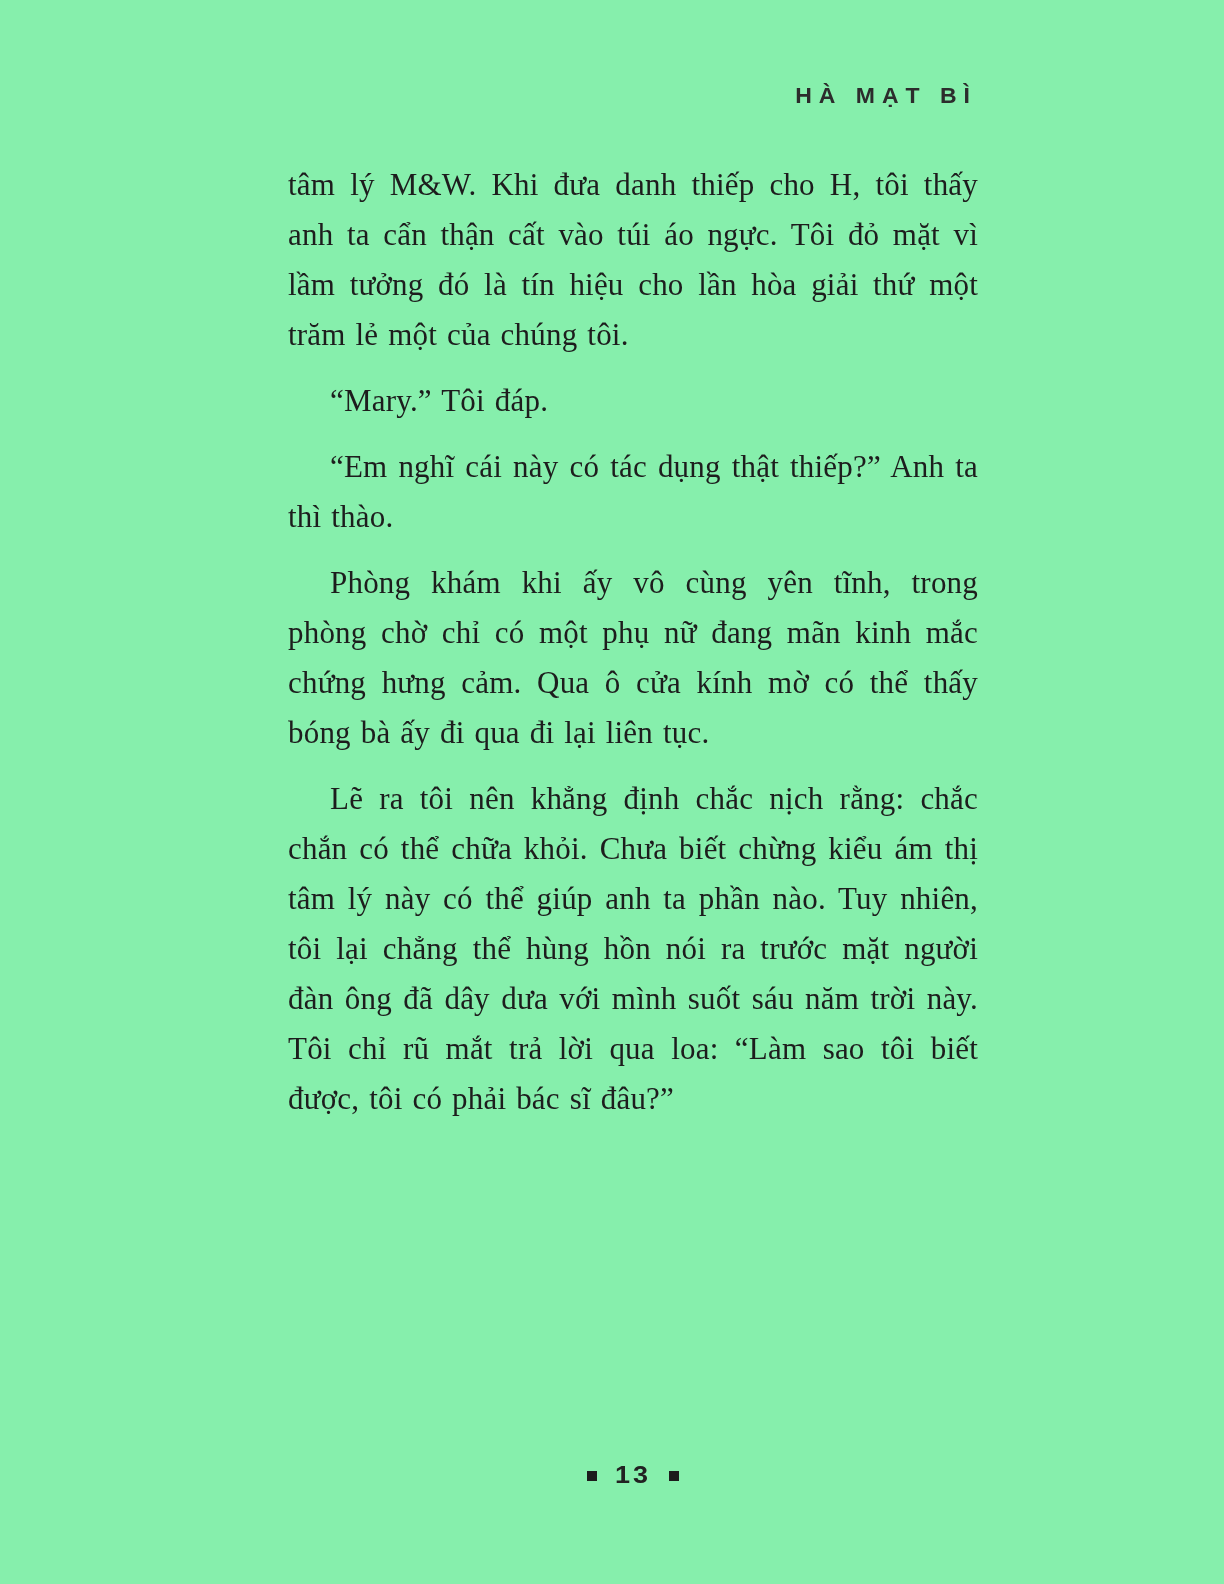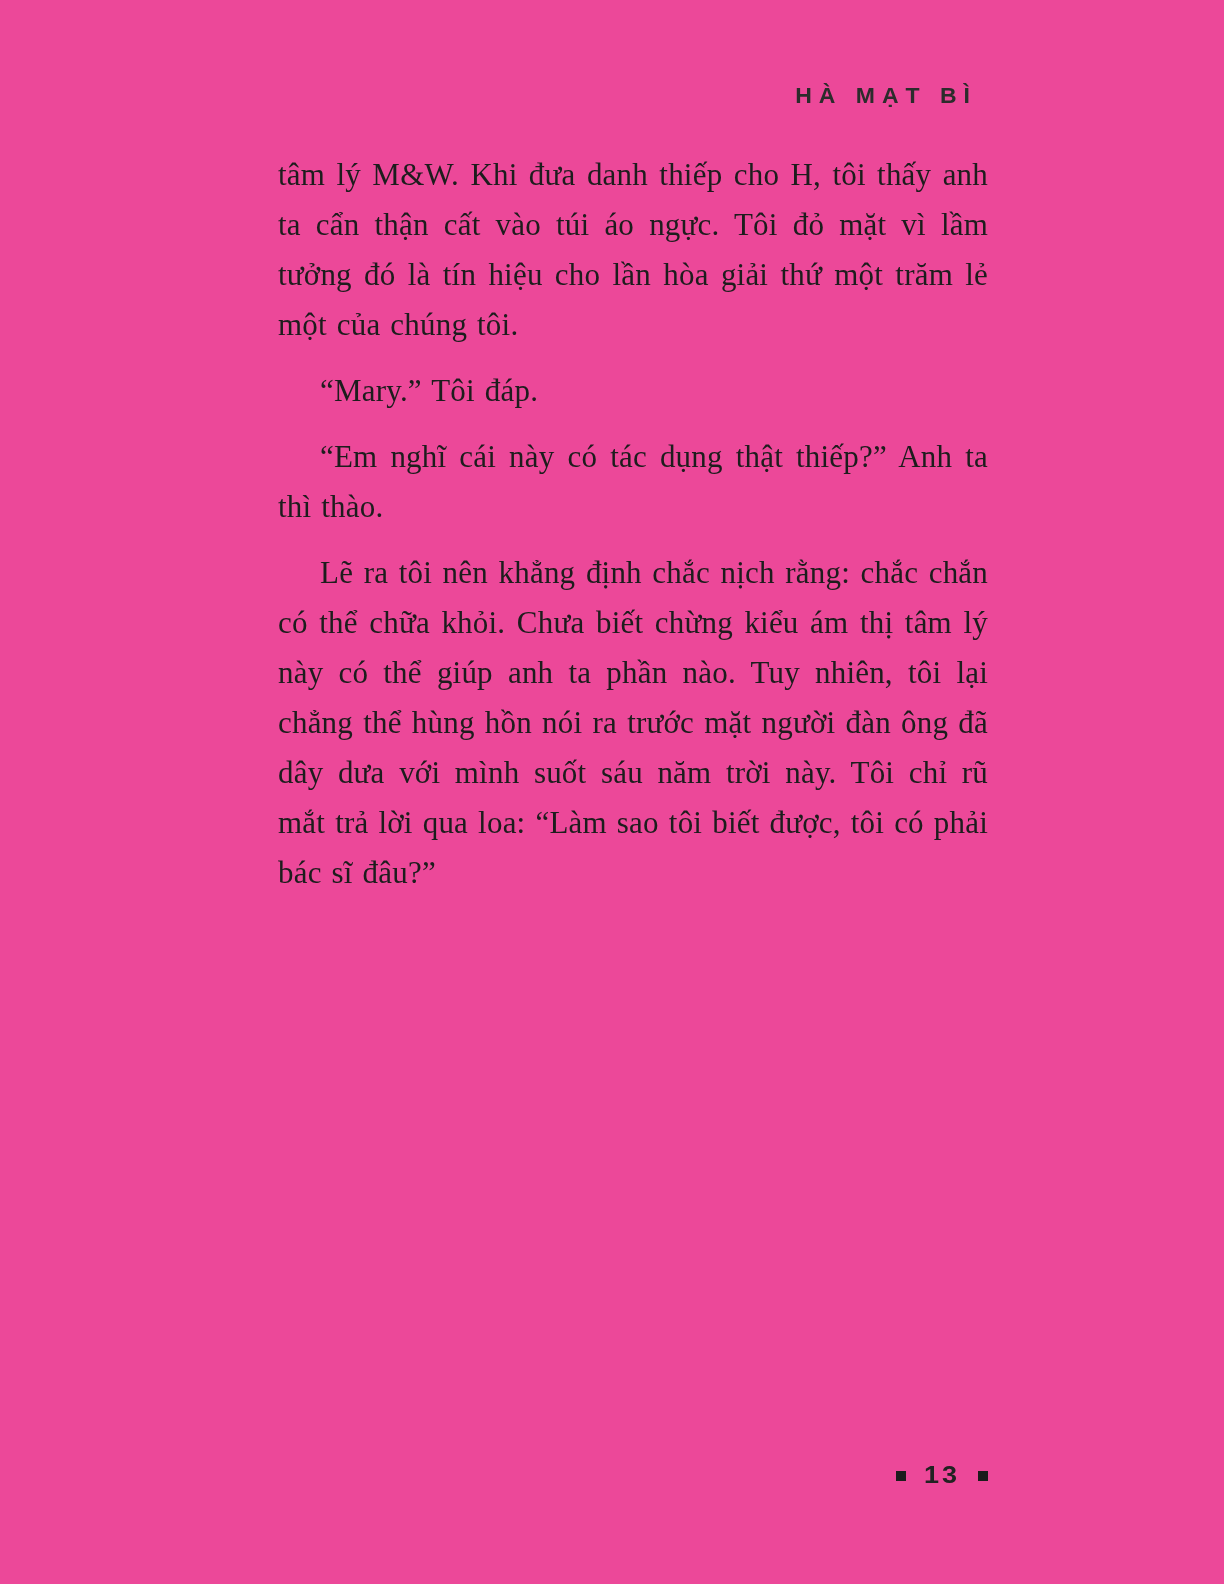--- a/index.html
+++ b/index.html
@@ -5,21 +5,21 @@
   html, body {
     margin: 0;
     padding: 0;
     background: #e8e8e8;
   }
   .page {
     position: relative;
     width: 1224px;
     height: 1584px;
     margin: 0 auto;
-    background: #ec4899;
+    background: #86efac;
     overflow: hidden;
     font-family: "Liberation Serif", serif;
     color: #1d1d1d;
   }
   .running-head {
     position: absolute;
     top: 84px;
     right: 247px;
     font-family: "Liberation Sans", sans-serif;
     font-weight: 700;
@@ -35,36 +35,36 @@
     left: 278px;
     top: 150px;
     width: 710px;
     font-size: 31px;
     line-height: 50px;
     text-align: justify;
     letter-spacing: 0.2px;
     word-spacing: 2px;
   }
   .body-text p {
-    margin: 0;
+    margin: 10px;
     text-indent: 42px;
   }
   .body-text p + p {
     margin-top: 16px;
   }
   .body-text p.continuation {
     text-indent: 0;
   }
   .page-footer {
     position: absolute;
     left: 278px;
     top: 1462px;
     width: 710px;
     display: flex;
-    justify-content: flex-end;
+    justify-content: center;
     align-items: center;
     gap: 18px;
   }
   .footer-square {
     width: 10px;
     height: 10px;
     background: #1c1c1c;
     flex: 0 0 auto;
   }
   .page-number {
@@ -81,20 +81,21 @@
 <body>
 
 <div class="page">
 
   <div class="running-head">HÀ MẠT BÌ</div>
 
   <div class="body-text">
     <p class="continuation">tâm lý M&amp;W. Khi đưa danh thiếp cho H, tôi thấy anh ta cẩn thận cất vào túi áo ngực. Tôi đỏ mặt vì lầm tưởng đó là tín hiệu cho lần hòa giải thứ một trăm lẻ một của chúng tôi.</p>
     <p>“Mary.” Tôi đáp.</p>
     <p>“Em nghĩ cái này có tác dụng thật thiếp?” Anh ta thì thào.</p>
+    <p>Phòng khám khi ấy vô cùng yên tĩnh, trong phòng chờ chỉ có một phụ nữ đang mãn kinh mắc chứng hưng cảm. Qua ô cửa kính mờ có thể thấy bóng bà ấy đi qua đi lại liên tục.</p>
     <p>Lẽ ra tôi nên khẳng định chắc nịch rằng: chắc chắn có thể chữa khỏi. Chưa biết chừng kiểu ám thị tâm lý này có thể giúp anh ta phần nào. Tuy nhiên, tôi lại chẳng thể hùng hồn nói ra trước mặt người đàn ông đã dây dưa với mình suốt sáu năm trời này. Tôi chỉ rũ mắt trả lời qua loa: “Làm sao tôi biết được, tôi có phải bác sĩ đâu?”</p>
   </div>
 
   <div class="page-footer">
     <span class="footer-square"></span>
     <span class="page-number">13</span>
     <span class="footer-square"></span>
   </div>
 
 </div>

